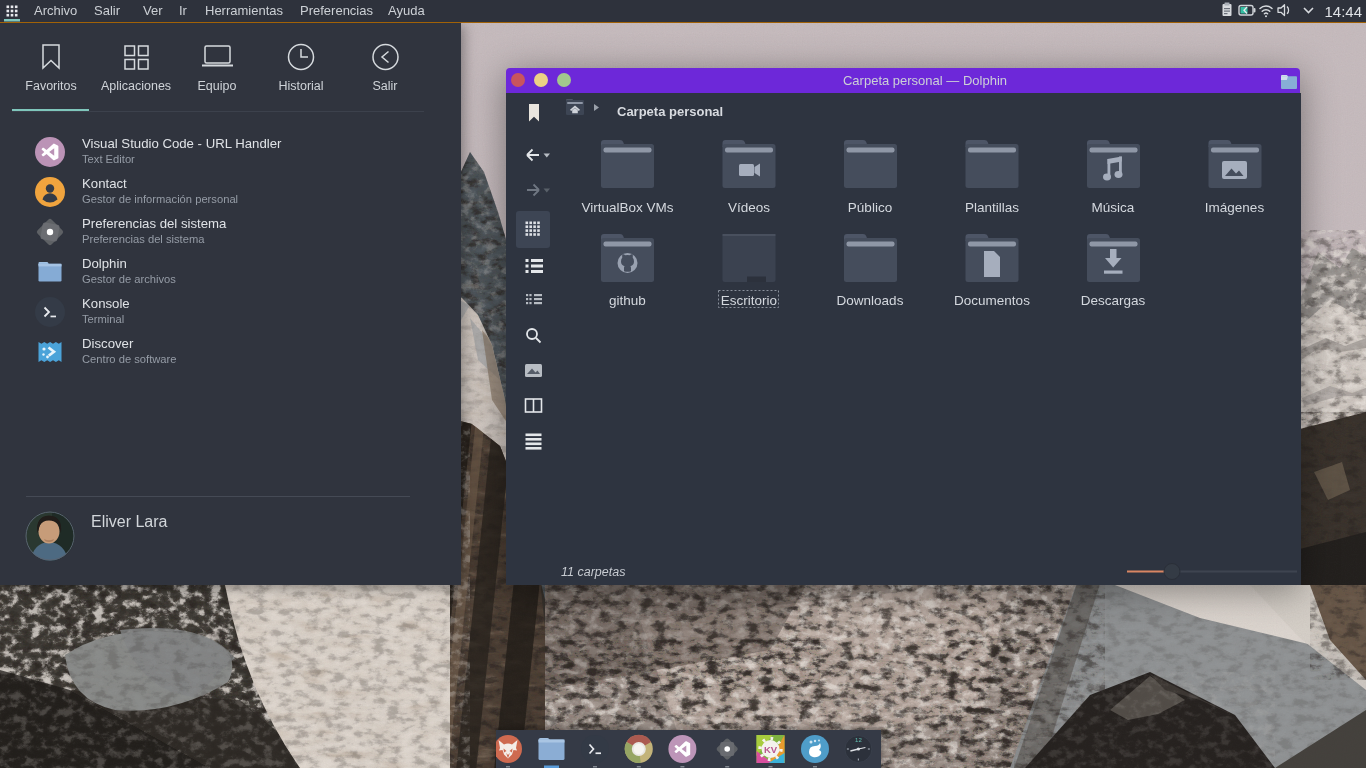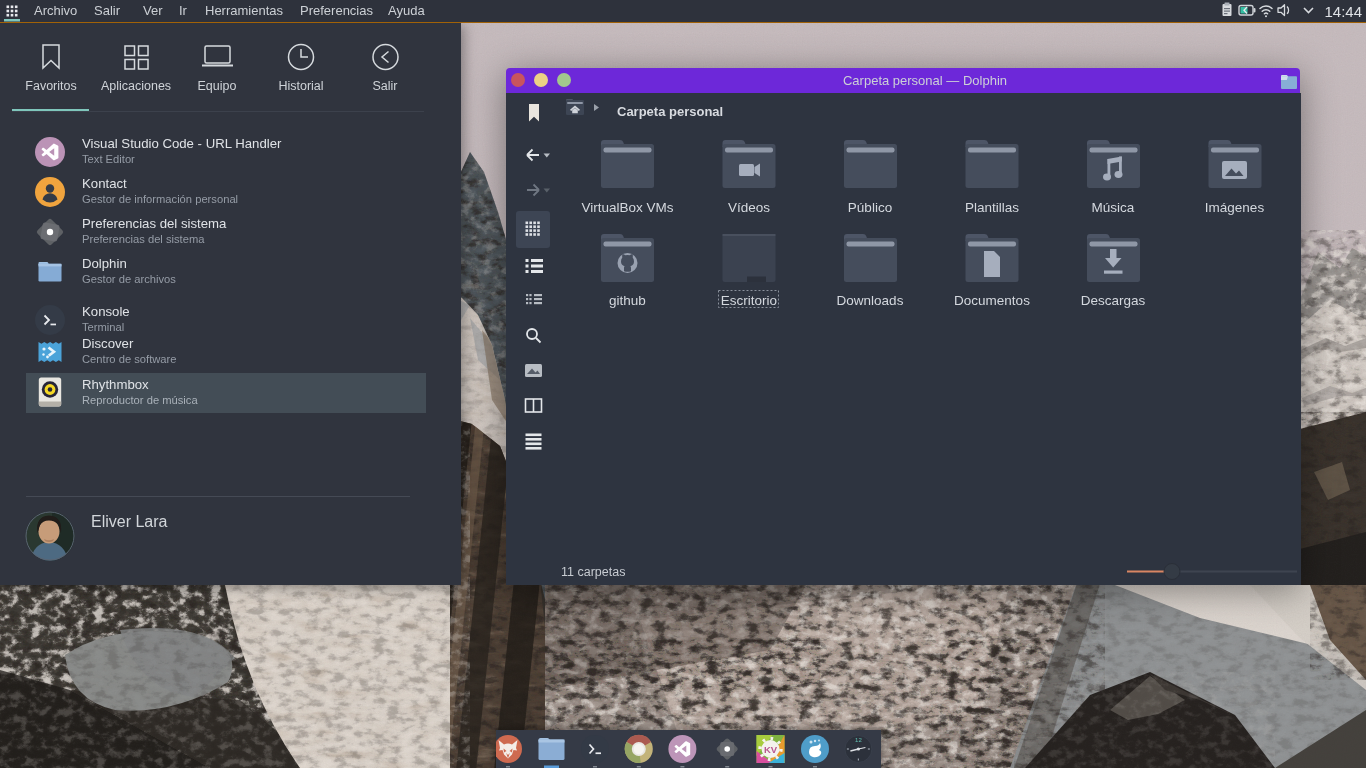--- a/index.html
+++ b/index.html
@@ -334,50 +334,39 @@
     </div>
     <div class="approw" style="top:230px;">
       <svg class="appicon" viewBox="0 0 30 30">
         <path d="M 3.5 6 Q 3.5 5 4.5 5 L 12 5 Q 13 5 13.3 6 L 14 8 L 3.5 8 Z" fill="#9fc0e2"></path>
         <rect x="3.5" y="6.8" width="23" height="17.7" rx="1.2" fill="#85abd5"></rect>
         <rect x="3.5" y="6.8" width="23" height="2.6" fill="#a5c3e4"></rect>
       </svg>
       <div class="t1">Dolphin</div>
       <div class="t2">Gestor de archivos</div>
     </div>
-    <div class="approw" style="top:278px;padding-left:48px;">
+    <div class="approw" style="top:270px;padding-left:48px;">
       <svg class="appicon" viewBox="0 0 30 30">
         <circle cx="15" cy="15" r="15" fill="#343b47"></circle>
         <path d="M 9.5 10.5 L 14 15 L 9.5 19.5" fill="none" stroke="#e8eaee" stroke-width="1.8"></path>
         <rect x="15.5" y="18.6" width="5.5" height="1.7" fill="#e8eaee"></rect>
       </svg>
       <div class="t1">Konsole</div>
       <div class="t2">Terminal</div>
     </div>
     <div class="approw" style="top:310px;">
       <svg class="appicon" viewBox="0 0 30 30">
         <path d="M 3.5 5 L 6.4 6.8 L 9.3 5 L 12.2 6.8 L 15.1 5 L 18 6.8 L 20.9 5 L 23.8 6.8 L 26.5 5 L 26.5 25 L 23.8 23.2 L 20.9 25 L 18 23.2 L 15.1 25 L 12.2 23.2 L 9.3 25 L 6.4 23.2 L 3.5 25 Z" fill="#4ba3d9"></path>
         <circle cx="9" cy="12" r="1.6" fill="#e8f4fb"></circle>
         <circle cx="8.5" cy="17.5" r="1.2" fill="#e8f4fb"></circle>
         <circle cx="12.5" cy="20" r="1.4" fill="#e8f4fb"></circle>
         <path d="M 13.5 10.5 L 19 14.8 L 13.8 18.6" fill="none" stroke="#e8f4fb" stroke-width="2.6"></path>
       </svg>
       <div class="t1">Discover</div>
       <div class="t2">Centro de software</div>
-    </div>
-    <div class="approw hl" style="top:350px; left:26px; width:400px; top:351px; height:40px;">
-      <svg class="appicon" viewBox="0 0 30 30" style="left:9px; top:4px; width:30px; height:30px;">
-        <rect x="3.8" y="0.5" width="22.4" height="29" rx="2.5" fill="#e8e6e0"></rect>
-        <path d="M 3.8 24.5 L 26.2 24.5 L 26.2 27 Q 26.2 29.5 23.7 29.5 L 6.3 29.5 Q 3.8 29.5 3.8 27 Z" fill="#b3afa7"></path>
-        <circle cx="15" cy="12.5" r="8.2" fill="#272538"></circle>
-        <circle cx="15" cy="12.5" r="5.4" fill="#f5d825"></circle>
-        <circle cx="15" cy="12.5" r="2.3" fill="#272538"></circle>
-      </svg>
-      <div class="t1" style="left:56px;">Rhythmbox</div>
-      <div class="t2" style="left:56px; color:#a9b1b9;">Reproductor de música</div>
     </div>
 
     <div id="userline"></div>
     <svg class="abs" width="50" height="50" viewBox="0 0 50 50" style="left:25px; top:489px;">
       <defs>
           <clipPath id="avclip">
             <circle cx="25" cy="25" r="24.5"></circle>
           </clipPath>
         </defs>
       <g clip-path="url(#avclip)">
@@ -565,21 +554,21 @@
       <div class="flabel" style="left:426px; top:107px;">Plantillas</div>
       <div class="flabel" style="left:547px; top:107px;">Música</div>
       <div class="flabel" style="left:668.5px; top:107px;">Imágenes</div>
       <div class="flabel" style="left:61.5px; top:200px;">github</div>
       <div class="flabel" style="left:183px; top:200px;">Escritorio</div>
       <div class="flabel" style="left:304px; top:200px;">Downloads</div>
       <div class="flabel" style="left:426px; top:200px;">Documentos</div>
       <div class="flabel" style="left:547px; top:200px;">Descargas</div>
 
       <div id="statusbar">
-        <div class="cnt" style="top:7px;">11 carpetas</div>
+        <div class="cnt" style="top:7px;font-style:italic;">11 carpetas</div>
         <svg class="abs" width="200" height="27" style="left:595px; top:0;">
           <line x1="26" y1="13.5" x2="64" y2="13.5" stroke="#d98663" stroke-width="2"></line>
           <line x1="64" y1="13.5" x2="196" y2="13.5" stroke="#3e4450" stroke-width="2"></line>
           <circle cx="71" cy="13.5" r="8" fill="#343b45" stroke="#2a2f38" stroke-width="1"></circle>
         </svg>
       </div>
     </div>
   </div>
 
   <div id="dock">

